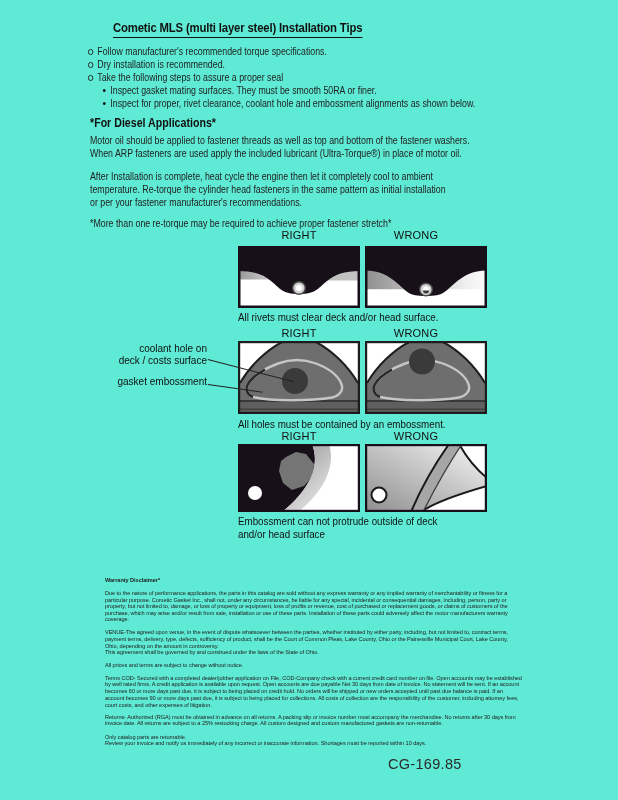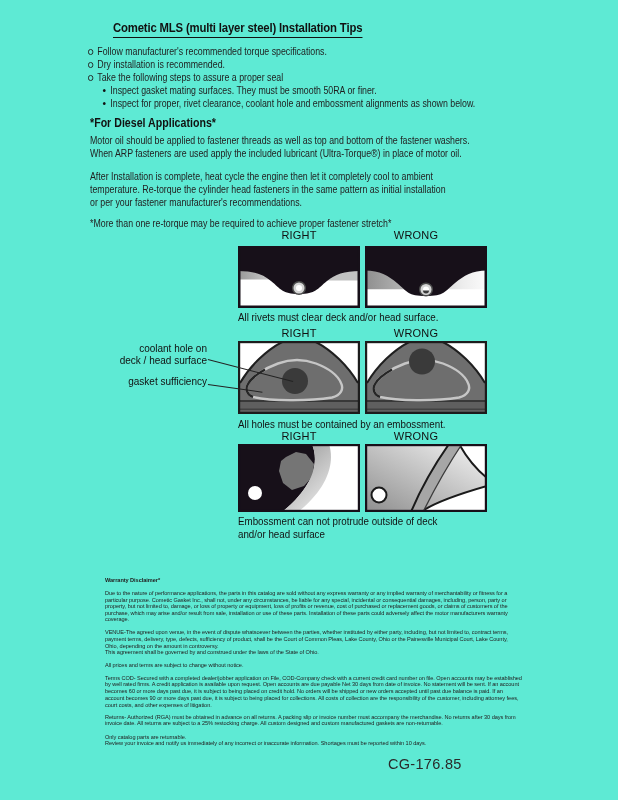--- a/index.html
+++ b/index.html
@@ -133,22 +133,22 @@
       <path d="M58,44.6 A3,3 0 0 0 64,44.6 Z" fill="#3a3a3a"></path>
       <rect x="1.25" y="1.25" width="119.5" height="59.5" fill="none" stroke="#171019" stroke-width="2.5"></rect>
     </svg>
   </div>
   <div class="abs caption cap1 sx85">All rivets must clear deck and/or head surface.</div>
 
   <div class="abs fig-label lab-l r2lab">RIGHT</div>
   <div class="abs fig-label lab-r r2lab">WRONG</div>
 
   <div class="abs ann ann1">coolant hole on
-deck / head surface</div>
-  <div class="abs ann ann2">gasket sufficiency</div>
+deck / costs surface</div>
+  <div class="abs ann ann2">gasket embossment</div>
 
   <div class="abs fig r2fig">
     <svg viewBox="0 0 122 73" width="122" height="73">
       <rect width="122" height="73" fill="#6e6e6e"></rect>
       <rect x="0" y="59" width="122" height="2" fill="#383838"></rect>
       <rect x="0" y="61" width="122" height="12" fill="#5f5f5f"></rect>
       <rect x="0" y="67.5" width="122" height="1.5" fill="#424242"></rect>
       <path d="M0,0 H46 C28,9 12,25 2,42 L0,42 Z" fill="#ffffff"></path>
       <path d="M46,0 C28,9 12,25 2,42" fill="none" stroke="#1f1f1f" stroke-width="2"></path>
       <path d="M122,0 H76 C94,9 110,25 120,42 L122,42 Z" fill="#ffffff"></path>
@@ -226,15 +226,15 @@
     <p>Due to the nature of performance applications, the parts in this catalog are sold without any express warranty or any implied warranty of merchantability or fitness for a particular purpose.  Cometic Gasket Inc., shall not, under any circumstances, be liable for any special, incidental or consequential damages, including, person, party or property, but not limited to, damage, or loss of property or equipment, loss of profits or revenue, cost of purchased or replacement goods, or claims of customers of the purchase, which may arise and/or result from sale, installation or use of these parts.  Installation of these parts could adversely affect the motor manufacturers warranty coverage.</p>
     <p>VENUE-The agreed upon venue, in the event of dispute whatsoever between the parties, whether instituted by either party, including, but not limited to, contract terms, payment terms, delivery, type, defects, sufficiency of product, shall be the Court of Common Pleas, Lake County, Ohio or the Painesville Municipal Court, Lake County, Ohio, depending on the amount in controversy.
 This agreement shall be governed by and construed under the laws of the State of Ohio.</p>
     <p>All prices and terms are subject to change without notice.</p>
     <p>Terms COD- Secured with a completed dealer/jobber application on File, COD-Company check with a current credit card number on file.  Open accounts may be established by well rated firms.  A credit application is available upon request.  Open accounts are due payable Net 30 days from date of invoice.  No statement will be sent.  If an account becomes 60 or more days past due, it is subject to being placed on credit hold.  No orders will be shipped or new orders accepted until past due balance is paid.  If an account becomes 90 or more days past due, it is subject to being placed for collections.  All costs of collection are the responsibility of the customer, including attorney fees, court costs, and other expenses of litigation.</p>
     <p>Returns- Authorized (RGA) must be obtained in advance on all returns.  A packing slip or invoice number must accompany the merchandise.  No returns after 30 days from invoice date.  All returns are subject to a 25% restocking charge.  All custom designed and custom manufactured gaskets are non-returnable.</p>
     <p>Only catalog parts are returnable.
 Review your invoice and notify us immediately of any incorrect or inaccurate information.  Shortages must be reported within 10 days.</p>
   </div>
 
-  <div class="abs page-code">CG-176.85</div>
+  <div class="abs page-code">CG-169.85</div>
 
 </div>
 
 </body></html>

